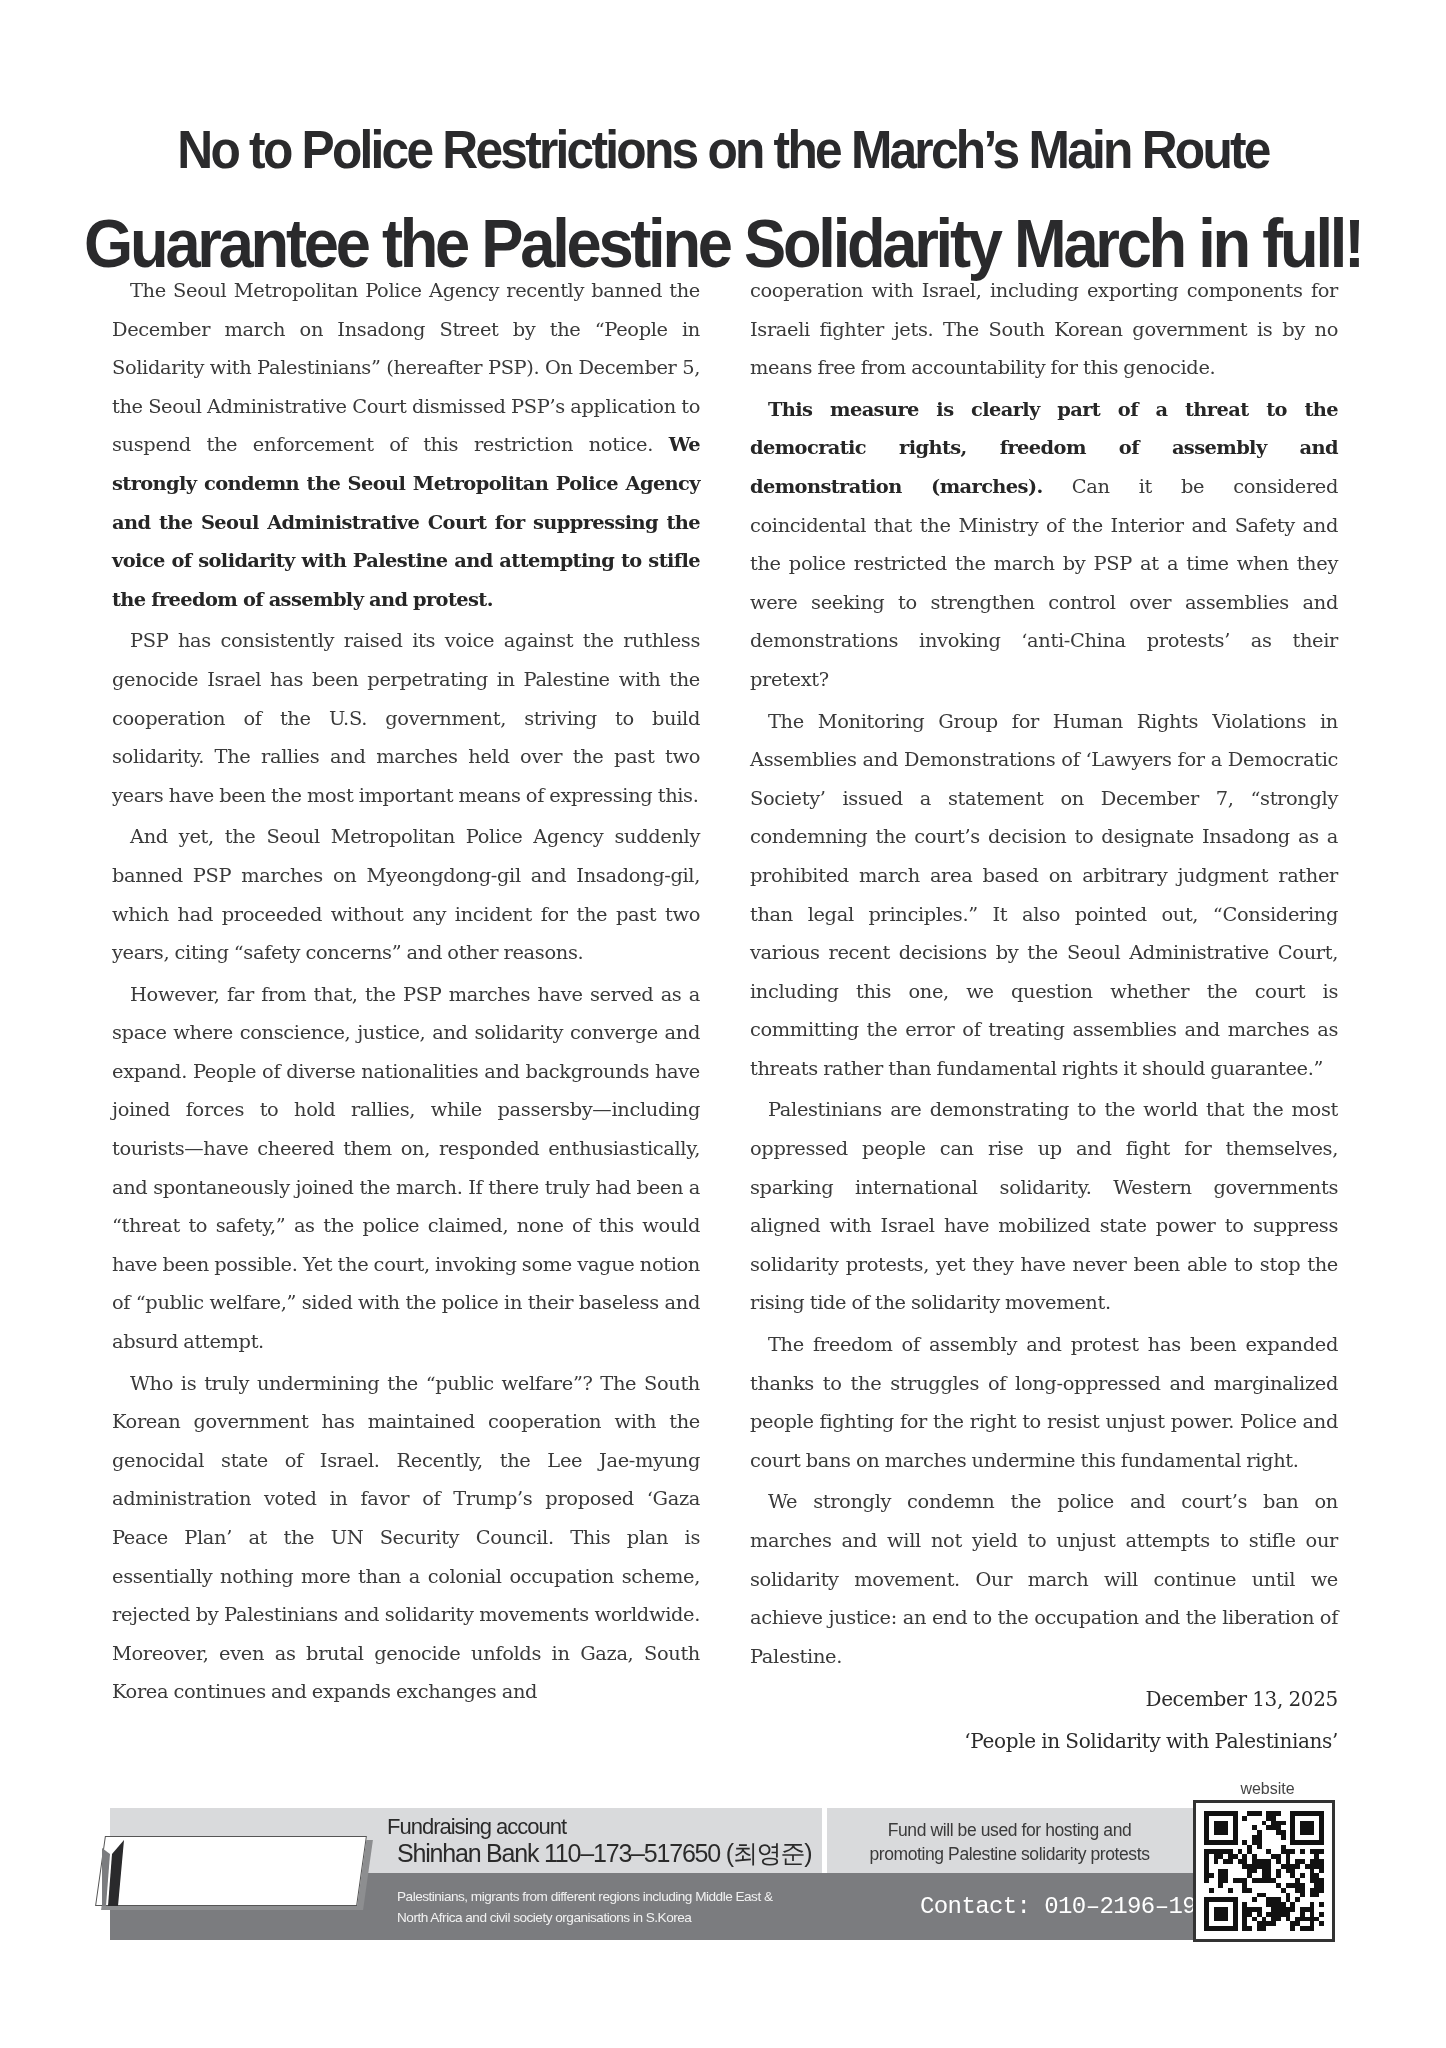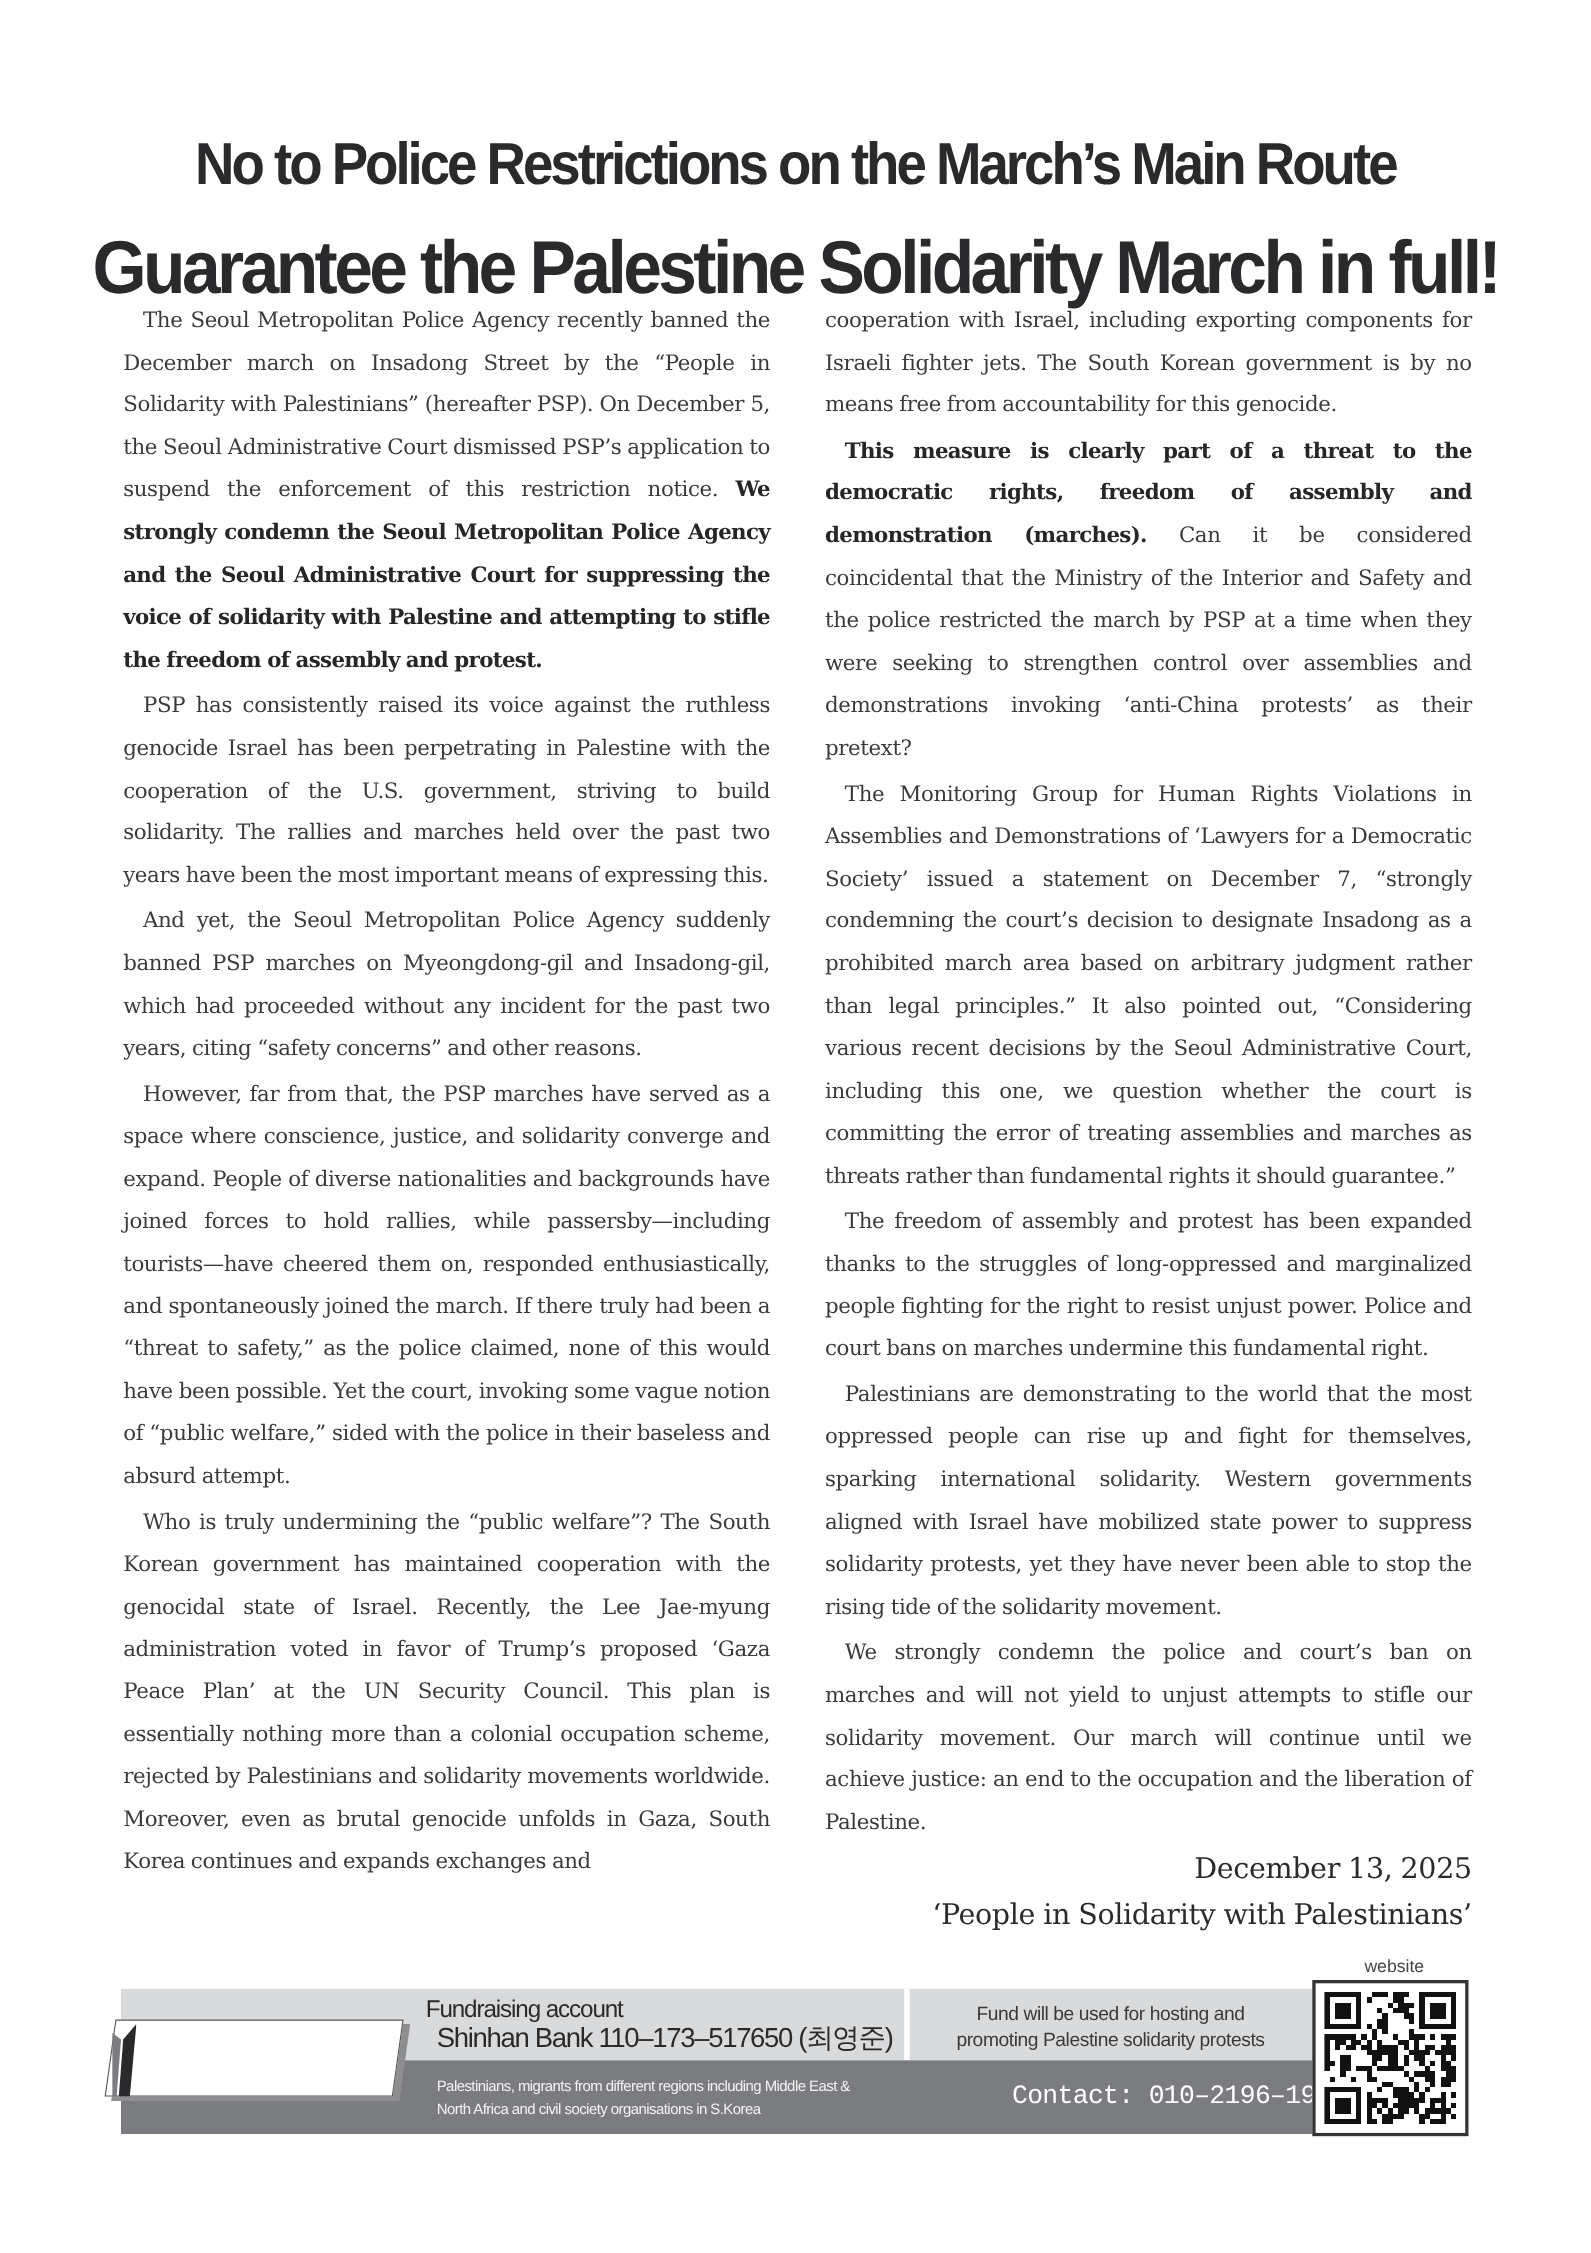--- a/index.html
+++ b/index.html
@@ -19,21 +19,21 @@
   .col {
     position: absolute; top: 272px; width: 588px;
     font-family: "DejaVu Serif", serif; font-size: 19.4px; line-height: 38.6px;
     color: #3a3a3a; text-align: justify;
   }
   .col.left { left: 112px; }
   .col.right { left: 750px; }
   .col p { margin: 0 0 3px 0; text-indent: 18px; letter-spacing: -0.35px; word-spacing: -0.5px; }
   .col p.noindent { text-indent: 0; }
   .col b { color: #262626; font-weight: bold; letter-spacing: -0.6px; }
-  .sig { text-align: right; text-indent: 0 !important; font-size: 26px; color: #2b2b2b; }
+  .sig { text-align: right; text-indent: 0 !important; font-size: 20px; color: #2b2b2b; }
   .sig-date { margin-top: 4px !important; }
   .website {
     position: absolute; top: 1780px; left: 1200px; width: 135px; text-align: center;
     font-family: "Liberation Sans", sans-serif; font-size: 16px; color: #444;
   }
   .banner-top {
     position: absolute; left: 110px; top: 1808px; width: 1085px; height: 65px; background: #d9dadc;
   }
   .banner-divider {
     position: absolute; left: 822px; top: 1808px; width: 5px; height: 65px; background: #ffffff;
@@ -102,22 +102,22 @@
   <p>PSP has consistently raised its voice against the ruthless genocide Israel has been perpetrating in Palestine with the cooperation of the U.S. government, striving to build solidarity. The rallies and marches held over the past two years have been the most important means of expressing this.</p>
   <p>And yet, the Seoul Metropolitan Police Agency suddenly banned PSP marches on Myeongdong-gil and Insadong-gil, which had proceeded without any incident for the past two years, citing “safety concerns” and other reasons.</p>
   <p>However, far from that, the PSP marches have served as a space where conscience, justice, and solidarity converge and expand. People of diverse nationalities and backgrounds have joined forces to hold rallies, while passersby—including tourists—have cheered them on, responded enthusiastically, and spontaneously joined the march. If there truly had been a “threat to safety,” as the police claimed, none of this would have been possible. Yet the court, invoking some vague notion of “public welfare,” sided with the police in their baseless and absurd attempt.</p>
   <p>Who is truly undermining the “public welfare”? The South Korean government has maintained cooperation with the genocidal state of Israel. Recently, the Lee Jae-myung administration voted in favor of Trump’s proposed ‘Gaza Peace Plan’ at the UN Security Council. This plan is essentially nothing more than a colonial occupation scheme, rejected by Palestinians and solidarity movements worldwide. Moreover, even as brutal genocide unfolds in Gaza, South Korea continues and expands exchanges and</p>
 </div>
 
 <div class="col right">
   <p class="noindent">cooperation with Israel, including exporting components for Israeli fighter jets. The South Korean government is by no means free from accountability for this genocide.</p>
   <p><b>This measure is clearly part of a threat to the democratic rights, freedom of assembly and demonstration (marches).</b><span> Can it be considered coincidental that the Ministry of the Interior and Safety and the police restricted the march by PSP at a time when they were seeking to strengthen control over assemblies and demonstrations invoking ‘anti-China protests’ as their pretext?</span></p>
   <p>The Monitoring Group for Human Rights Violations in Assemblies and Demonstrations of ‘Lawyers for a Democratic Society’ issued a statement on December 7, “strongly condemning the court’s decision to designate Insadong as a prohibited march area based on arbitrary judgment rather than legal principles.” It also pointed out, “Considering various recent decisions by the Seoul Administrative Court, including this one, we question whether the court is committing the error of treating assemblies and marches as threats rather than fundamental rights it should guarantee.”</p>
+  <p>Palestinians are demonstrating to the world that the most oppressed people can rise up and fight for themselves, sparking international solidarity. Western governments aligned with Israel have mobilized state power to suppress solidarity protests, yet they have never been able to stop the rising tide of the solidarity movement.</p>
   <p>The freedom of assembly and protest has been expanded thanks to the struggles of long-oppressed and marginalized people fighting for the right to resist unjust power. Police and court bans on marches undermine this fundamental right.</p>
-  <p>Palestinians are demonstrating to the world that the most oppressed people can rise up and fight for themselves, sparking international solidarity. Western governments aligned with Israel have mobilized state power to suppress solidarity protests, yet they have never been able to stop the rising tide of the solidarity movement.</p>
   <p>We strongly condemn the police and court’s ban on marches and will not yield to unjust attempts to stifle our solidarity movement. Our march will continue until we achieve justice: an end to the occupation and the liberation of Palestine.</p>
   <p class="sig sig-date">December 13, 2025</p>
   <p class="sig">‘People in Solidarity with Palestinians’</p>
 </div>
 
 <div class="website">website</div>
 
 <div class="banner-top"></div>
 <div class="banner-divider"></div>
 <div class="banner-bottom"></div>

